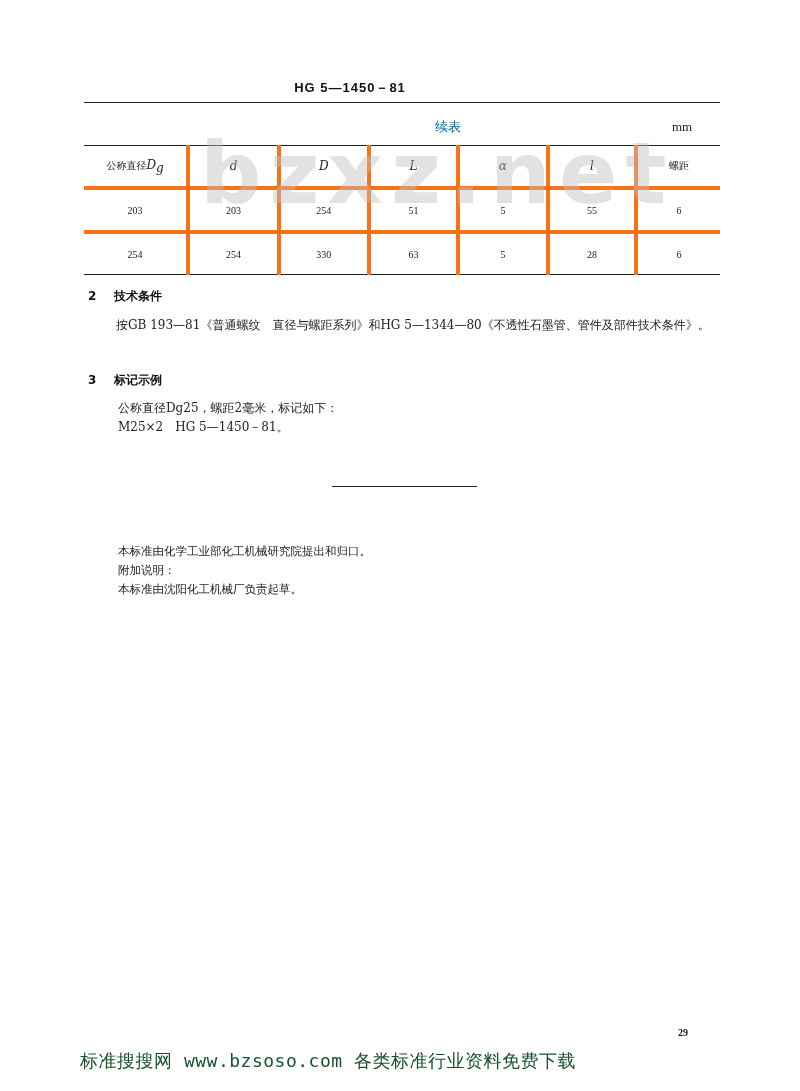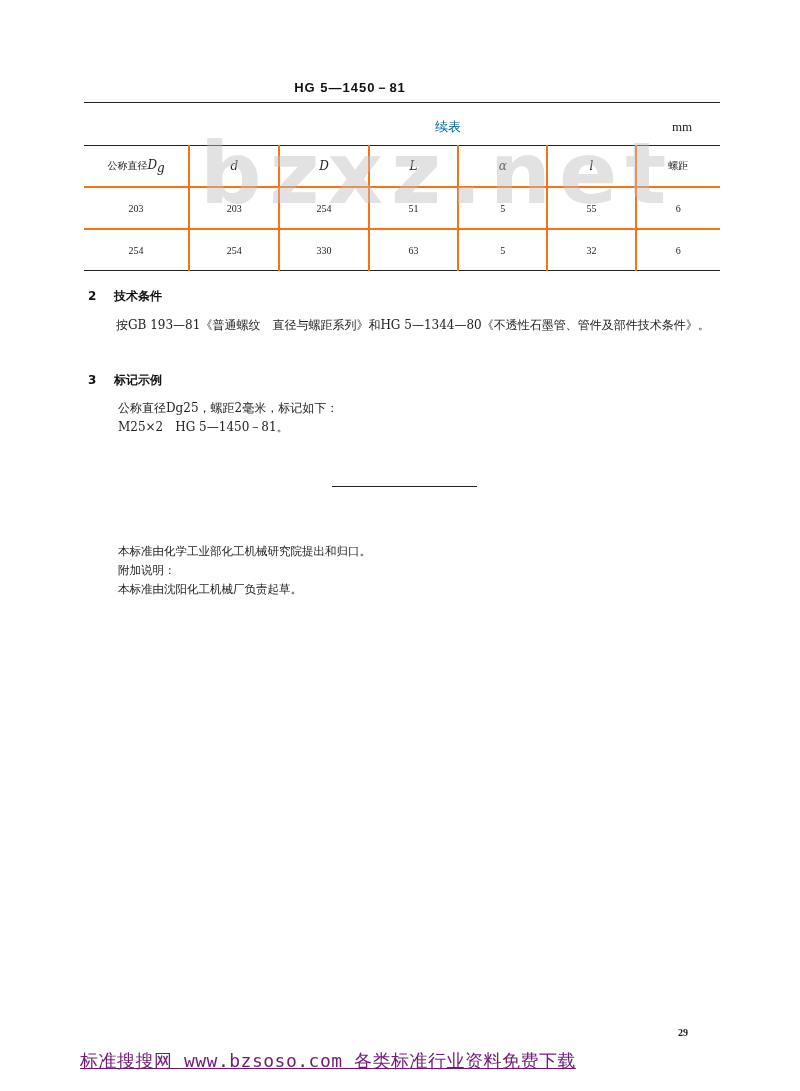--- a/index.html
+++ b/index.html
@@ -13,21 +13,21 @@
       font-family: "Liberation Sans", sans-serif; font-weight: bold; font-size: 13px; letter-spacing: 1px; color: #111;
     }
     .rule-top { left: 84px; width: 636px; top: 102px; height: 0; border-top: 1.5px solid #222; }
     .table-caption { left: 0; width: 800px; top: 118px; text-align: center; font-size: 13px; color: #0369a1; padding-left: 48px; }
     .unit { left: 672px; top: 119px; font-size: 13px; color: #222; font-family: "Liberation Serif", serif; }
     table.spec {
       position: absolute; left: 84px; top: 145px; width: 636px; border-collapse: collapse;
       font-size: 10px; font-family: "Liberation Serif", serif;
     }
     table.spec th, table.spec td {
-      border: 2px solid #f97316; text-align: center; height: 40px; padding: 0; font-weight: normal; color: #222;
+      border: 4px solid #f97316; text-align: center; height: 40px; padding: 0; font-weight: normal; color: #222;
     }
     table.spec tr:first-child th { border-top: 1.5px solid #222; }
     table.spec tr:last-child td { border-bottom: 1.5px solid #222; }
     table.spec th:first-child, table.spec td:first-child { border-left: none; text-align: center; }
     table.spec th:last-child, table.spec td:last-child { border-right: none; }
     table.spec th i { font-size: 12px; font-family: "DejaVu Serif", serif; }
     .c0 { width: 106px; } .c1 { width: 90px; } .c2 { width: 89px; } .c3 { width: 89px; }
     .c4 { width: 89px; } .c5 { width: 88px; } .c6 { width: 85px; }
     .watermark {
       left: 200px; top: 130px; font-family: "DejaVu Sans", sans-serif; font-weight: bold; font-size: 86px;
@@ -38,22 +38,22 @@
     .body-text { font-size: 12px; color: #222; line-height: 20px; }
     .s2-head { left: 88px; top: 288px; }
     .s2-body { left: 88px; top: 315px; width: 636px; text-indent: 28px; }
     .s3-head { left: 88px; top: 372px; }
     .s3-line1 { left: 118px; top: 398px; }
     .s3-line2 { left: 118px; top: 417px; }
     .end-rule { left: 332px; width: 145px; top: 486px; height: 0; border-top: 1.5px solid #222; }
     .note { left: 118px; top: 542px; font-size: 11.5px; line-height: 19px; color: #222; }
     .page-num { left: 678px; top: 1027px; font-size: 10px; font-weight: bold; font-family: "Liberation Serif", serif; }
     .footer-wm {
-      left: 0; width: 656px; top: 1049px; text-align: center; font-size: 18px; color: #701a75;
-      font-family: "DejaVu Sans Mono", "Liberation Mono", monospace; letter-spacing: 0.5px; text-decoration: underline;
+      left: 0; width: 656px; top: 1049px; text-align: center; font-size: 18px; color: #14532d;
+      font-family: "DejaVu Sans Mono", "Liberation Mono", monospace; letter-spacing: 0.5px;
     }
   </style>
 </head>
 <body>
 
 <div class="abs doc-code">HG 5—1450－81</div>
 <div class="abs rule-top"></div>
 
 <div class="abs table-caption">续表</div>
 <div class="abs unit">mm</div>
@@ -77,21 +77,21 @@
     <td>5</td>
     <td>55</td>
     <td>6</td>
   </tr>
   <tr>
     <td>254</td>
     <td>254</td>
     <td>330</td>
     <td>63</td>
     <td>5</td>
-    <td>32</td>
+    <td>28</td>
     <td>6</td>
   </tr>
 </tbody>
   </table>
 
 <div class="abs watermark">bzxz.net</div>
 
 <div class="abs section-head s2-head">
   <span class="num">2</span><span>技术条件</span>
 </div>

